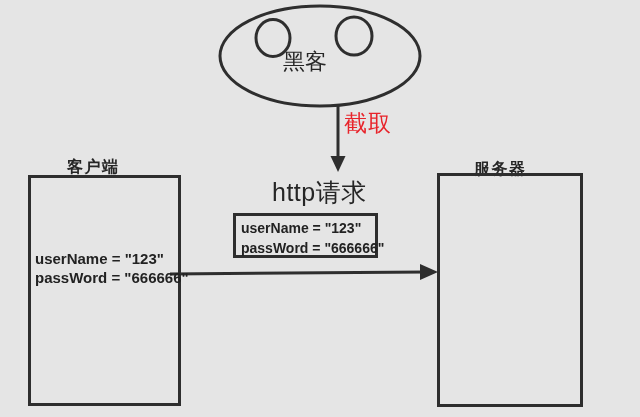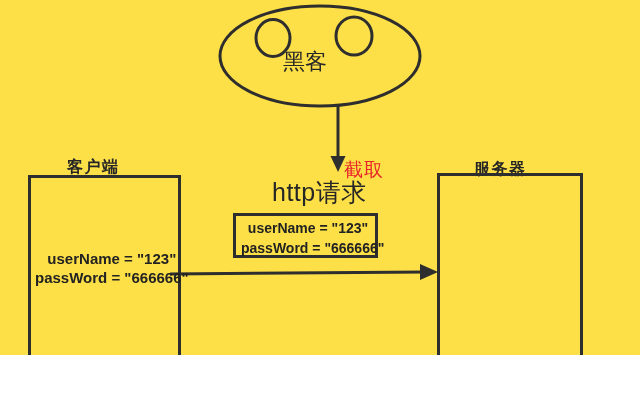--- a/index.html
+++ b/index.html
@@ -3,25 +3,24 @@
 <meta charset="utf-8">
 <style>
   html, body {
     margin: 0;
     padding: 0;
     background: #ffffff;
   }
   .stage {
     position: relative;
     width: 640px;
-    height: 355px;
-    background: #fde047;
+    height: 417px;
+    background: #e5e5e5;
     font-family: "Liberation Sans", "DejaVu Sans", sans-serif;
     overflow: hidden;
-    text-align: center;
   }
   .shapes {
     position: absolute;
     left: 0;
     top: 0;
     width: 640px;
     height: 417px;
   }
   .label {
     position: absolute;
@@ -36,24 +35,23 @@
     margin-top: 12px;
   }
   .hacker-label {
     left: 283px;
     top: 51px;
     font-size: 22px;
   }
   .intercept-label {
     left: 344px;
     top: 112px;
-    font-size: 19px;
+    font-size: 23px;
     font-weight: 500;
     letter-spacing: 1px;
-    margin-top: 48px;
   }
   .client-label {
     left: 67px;
     top: 147px;
   }
   .server-label {
     left: 474px;
     top: 149px;
   }
   .http-label {

